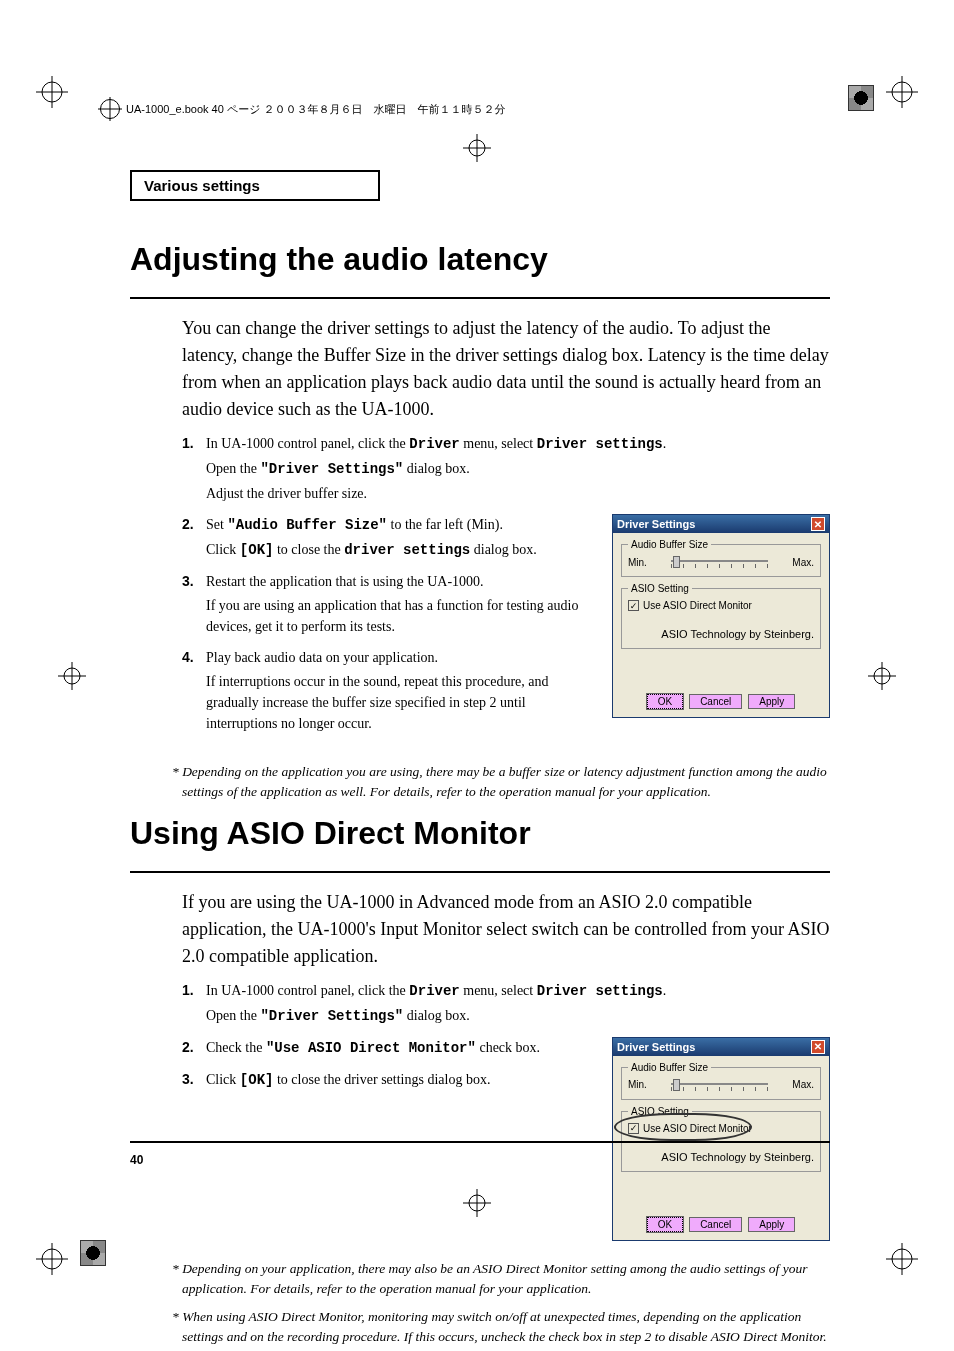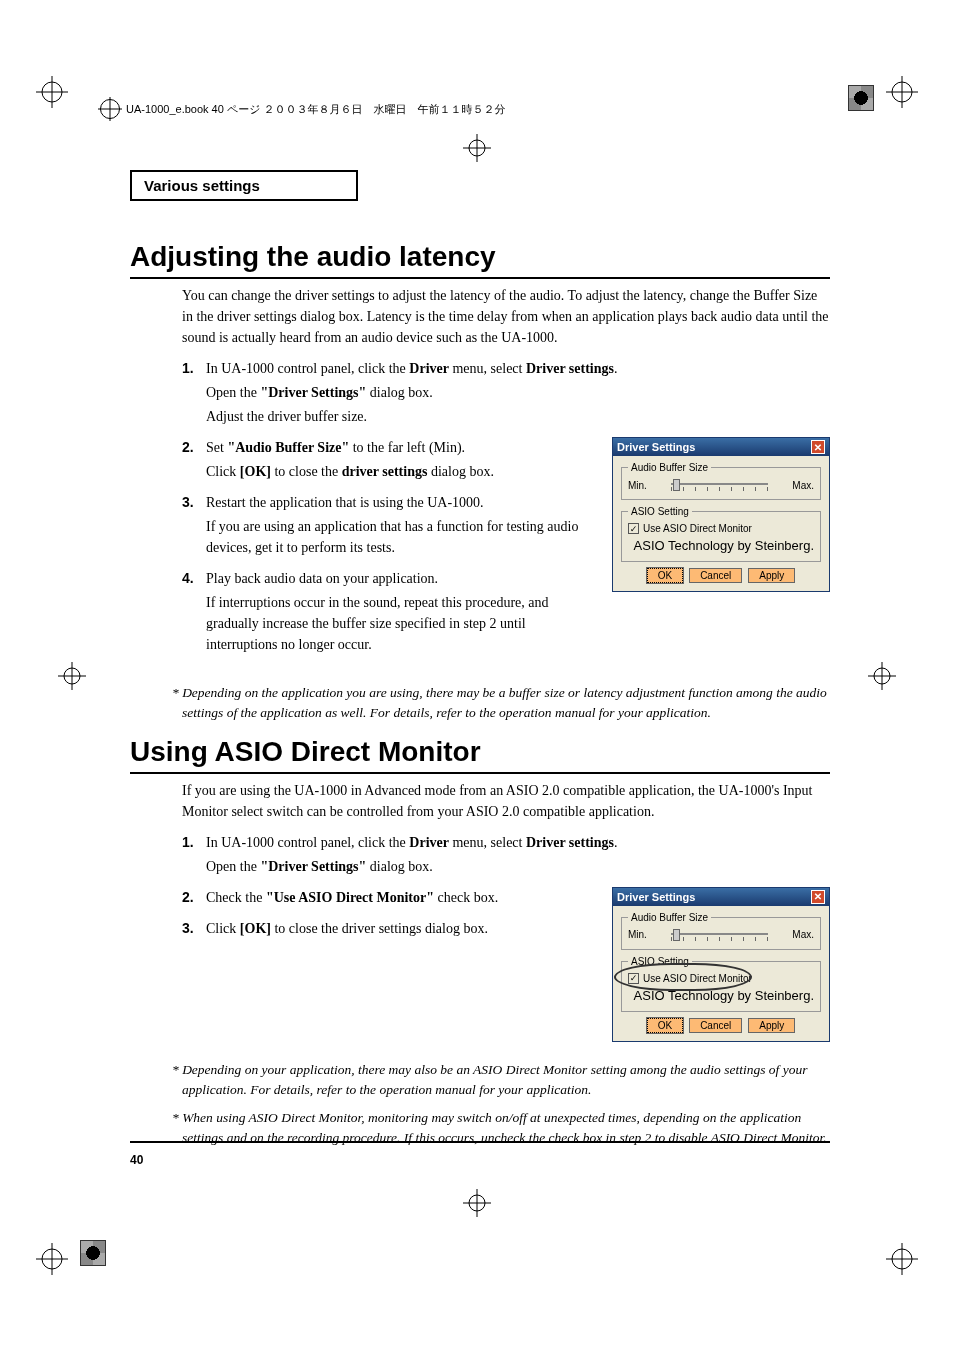--- a/index.html
+++ b/index.html
@@ -54,37 +54,37 @@
   .header-line .target::before { left:50%; top:-3px; bottom:-3px; width:1px; transform:translateX(-50%);}
   .header-line .target::after { top:50%; left:-3px; right:-3px; height:1px; transform:translateY(-50%);}
   .page {
     position: absolute;
     left: 130px; top: 170px;
     width: 700px;
   }
   .section-tab {
     border: 2px solid #000;
     padding: 5px 12px;
-    width: 228px;
+    width: 250px;
     font-family: Arial, sans-serif;
     font-size: 15px;
     font-weight: bold;
   }
   h1.title {
     font-family: Arial, sans-serif;
     font-weight: bold;
-    font-size: 28px;
+    font-size: 32px;
     margin-top: 40px;
     border-bottom: 2px solid #000;
-    padding-bottom: 4px;
+    padding-bottom: 19px;
   }
   .intro {
-    font-size: 14px;
+    font-size: 18px;
     line-height: 1.5;
-    margin: 6px 0 10px 52px;
+    margin: 16px 0 10px 52px;
   }
   ol.steps {
     margin-left: 52px;
     list-style: none;
     counter-reset: step;
     font-size: 14px;
   }
   ol.steps > li {
     counter-increment: step;
     position: relative;
@@ -143,25 +143,25 @@
   .slider-row { display:flex; align-items:center; justify-content:space-between; gap:20px; }
   .slider {
     flex:1; height: 12px; position: relative; margin: 0 4px;
   }
   .slider .track { position:absolute; left:0; right:0; top:4px; height:2px; background:#888; }
   .slider .thumb { position:absolute; left:2px; top:0; width:7px; height:12px; background:#ccc; border:1px solid #666; }
   .slider .ticks { position:absolute; left:0; right:0; top:8px; display:flex; justify-content:space-between; }
   .slider .ticks span { width:1px; height:4px; background:#666; }
   .checkbox-row { display:flex; align-items:center; gap:4px; }
   .checkbox-row .cb { width:11px; height:11px; border:1px solid #555; display:flex; align-items:center; justify-content:center; font-size:9px; }
-  .asio-credit { text-align:right; font-size:13px; margin-top:4px; }
+  .asio-credit { text-align:right; font-size:11px; margin-top:17px; }
   .btn-row { display:flex; gap:6px; justify-content:center; }
   .btn {
-    border:1px solid #666; background:#fdba74;
-    padding:1px 10px; font-size:10px;
+    border:1px solid #666; background:#f0abfc;
+    padding:1px 10px; font-size:10px;margin-top:39px;
   }
   .btn.default { border:1px dotted #000; outline:1px solid #666; }
   .footnote {
     font-style: italic;
     font-size: 13.5px;
     line-height: 1.5;
     margin: 18px 0 0 42px;
     text-indent: -10px;
     padding-left: 10px;
   }
@@ -179,21 +179,21 @@
     font-weight: bold;
     font-size: 12px;
   }
   .page-rule {
     position: absolute;
     left: 130px;
     bottom: 208px;
     width: 700px;
     border-top: 2px solid #000;
   }
-  b.sans { font-family: Liberation Serif, serif; font-weight: bold; text-align: center; }
+  b.sans { font-family: Liberation Mono, monospace; font-weight: bold; text-align: center; }
 </style>
 </head>
 <body>
 
 <div class="crop-mark crop-tl"><svg viewBox="0 0 32 32">
       <circle cx="16" cy="16" r="10" fill="none" stroke="#000"></circle>
       <line x1="16" y1="0" x2="16" y2="32" stroke="#000"></line>
       <line x1="0" y1="16" x2="32" y2="16" stroke="#000"></line>
     </svg></div>
 <div class="crop-mark crop-tr"><svg viewBox="0 0 32 32">

